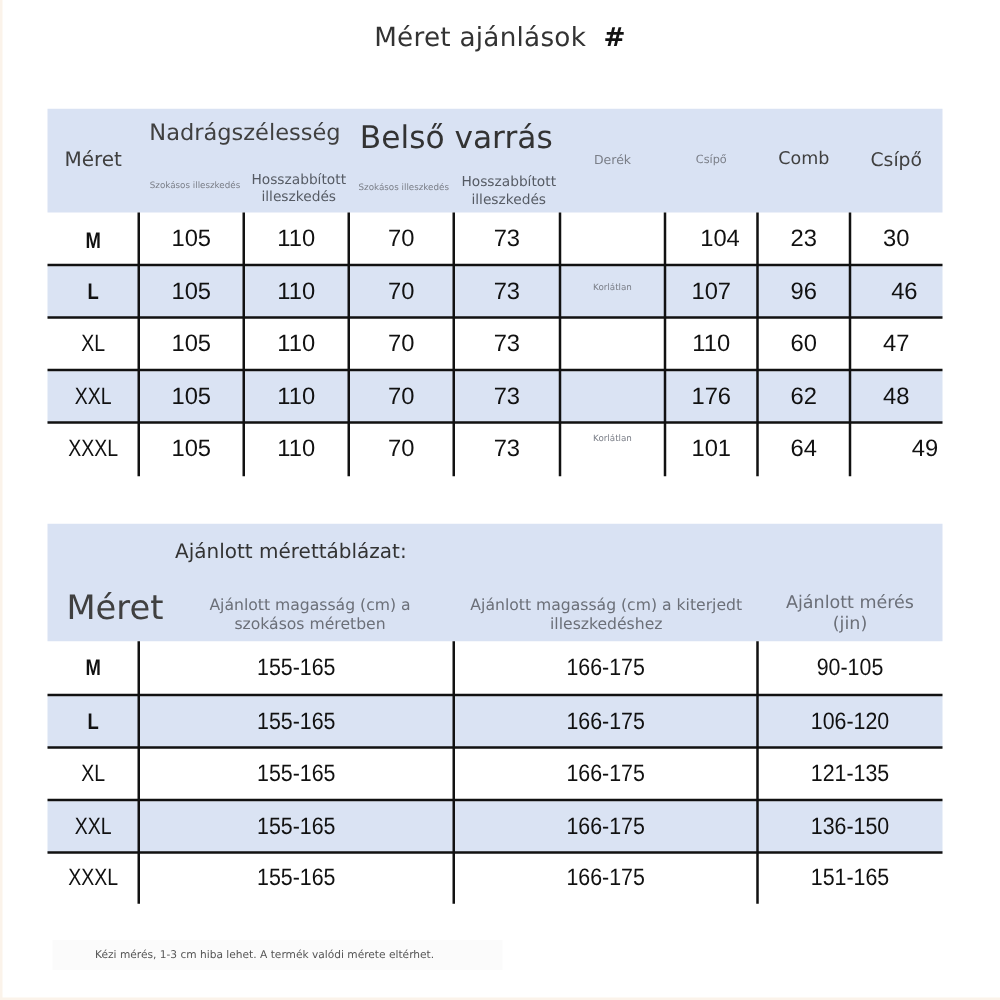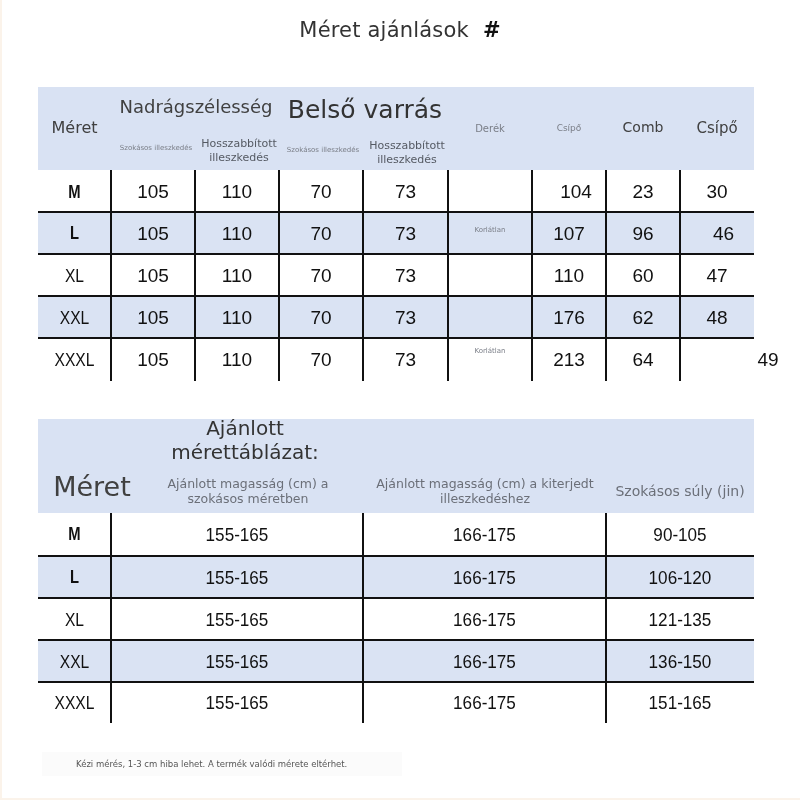--- a/index.html
+++ b/index.html
@@ -118,34 +118,34 @@
     <div class="cell num" style="left:680px; top:297px; width:74px; height:41px;">48</div>
   </div>
 
   <div>
     <div class="cell sizen" style="left:38px; top:339px; width:73px; height:41px;">XXXL</div>
     <div class="cell num" style="left:111px; top:339px; width:84px; height:41px;">105</div>
     <div class="cell num" style="left:195px; top:339px; width:84px; height:41px;">110</div>
     <div class="cell num" style="left:279px; top:339px; width:84px; height:41px;">70</div>
     <div class="cell num" style="left:363px; top:339px; width:85px; height:41px;">73</div>
     <div class="cell" style="left:448px; top:341px; width:84px; height:20px; font-size:7px; color:#7a7e87;">Korlátlan</div>
-    <div class="cell num" style="left:532px; top:339px; width:74px; height:41px;">213</div>
+    <div class="cell num" style="left:532px; top:339px; width:74px; height:41px;">101</div>
     <div class="cell num" style="left:606px; top:339px; width:74px; height:41px;">64</div>
-    <div class="cell num" style="left:712px; top:339px; width:74px; height:41px;padding-left:38px;">49</div>
+    <div class="cell num" style="left:684px; top:339px; width:74px; height:41px;padding-left:38px;">49</div>
   </div>
 </div>
 
 <div>
   <div class="band" style="left:38px; top:419px; width:716px; height:94px;"></div>
 
-  <div class="cell h-dark" style="left:140px; top:428px; width:210px; height:24px; font-size:20px; justify-content:flex-start;">Ajánlott mérettáblázat:</div>
+  <div class="cell h-dark" style="left:140px; top:428px; width:210px; height:24px; font-size:16px; justify-content:flex-start;">Ajánlott mérettáblázat:</div>
   <div class="cell h-gray" style="left:38px; top:466px; width:108px; height:40px; font-size:27px;">Méret</div>
   <div class="cell small" style="left:150px; top:474px; width:196px; height:34px; font-size:12.5px; color:#6b6f78; line-height:15px;">Ajánlott magasság (cm) a szokásos méretben</div>
   <div class="cell small" style="left:366px; top:474px; width:238px; height:34px; font-size:12.5px; color:#6b6f78; line-height:15px;">Ajánlott magasság (cm) a kiterjedt illeszkedéshez</div>
-  <div class="cell med" style="left:615px; top:472px; width:130px; height:38px; font-size:14px;">Szokásos súly (jin)</div>
+  <div class="cell med" style="left:615px; top:472px; width:130px; height:38px; font-size:14px;">Ajánlott mérés (jin)</div>
 
   <div class="row-blue" style="left:38px; top:557px; width:716px; height:41px;"></div>
   <div class="row-blue" style="left:38px; top:641px; width:716px; height:41px;"></div>
 
   <div class="hline" style="left:38px; top:555px; width:716px;"></div>
   <div class="hline" style="left:38px; top:597px; width:716px;"></div>
   <div class="hline" style="left:38px; top:639px; width:716px;"></div>
   <div class="hline" style="left:38px; top:681px; width:716px;"></div>
 
   <div class="vline" style="left:110px; top:513px; height:210px;"></div>

